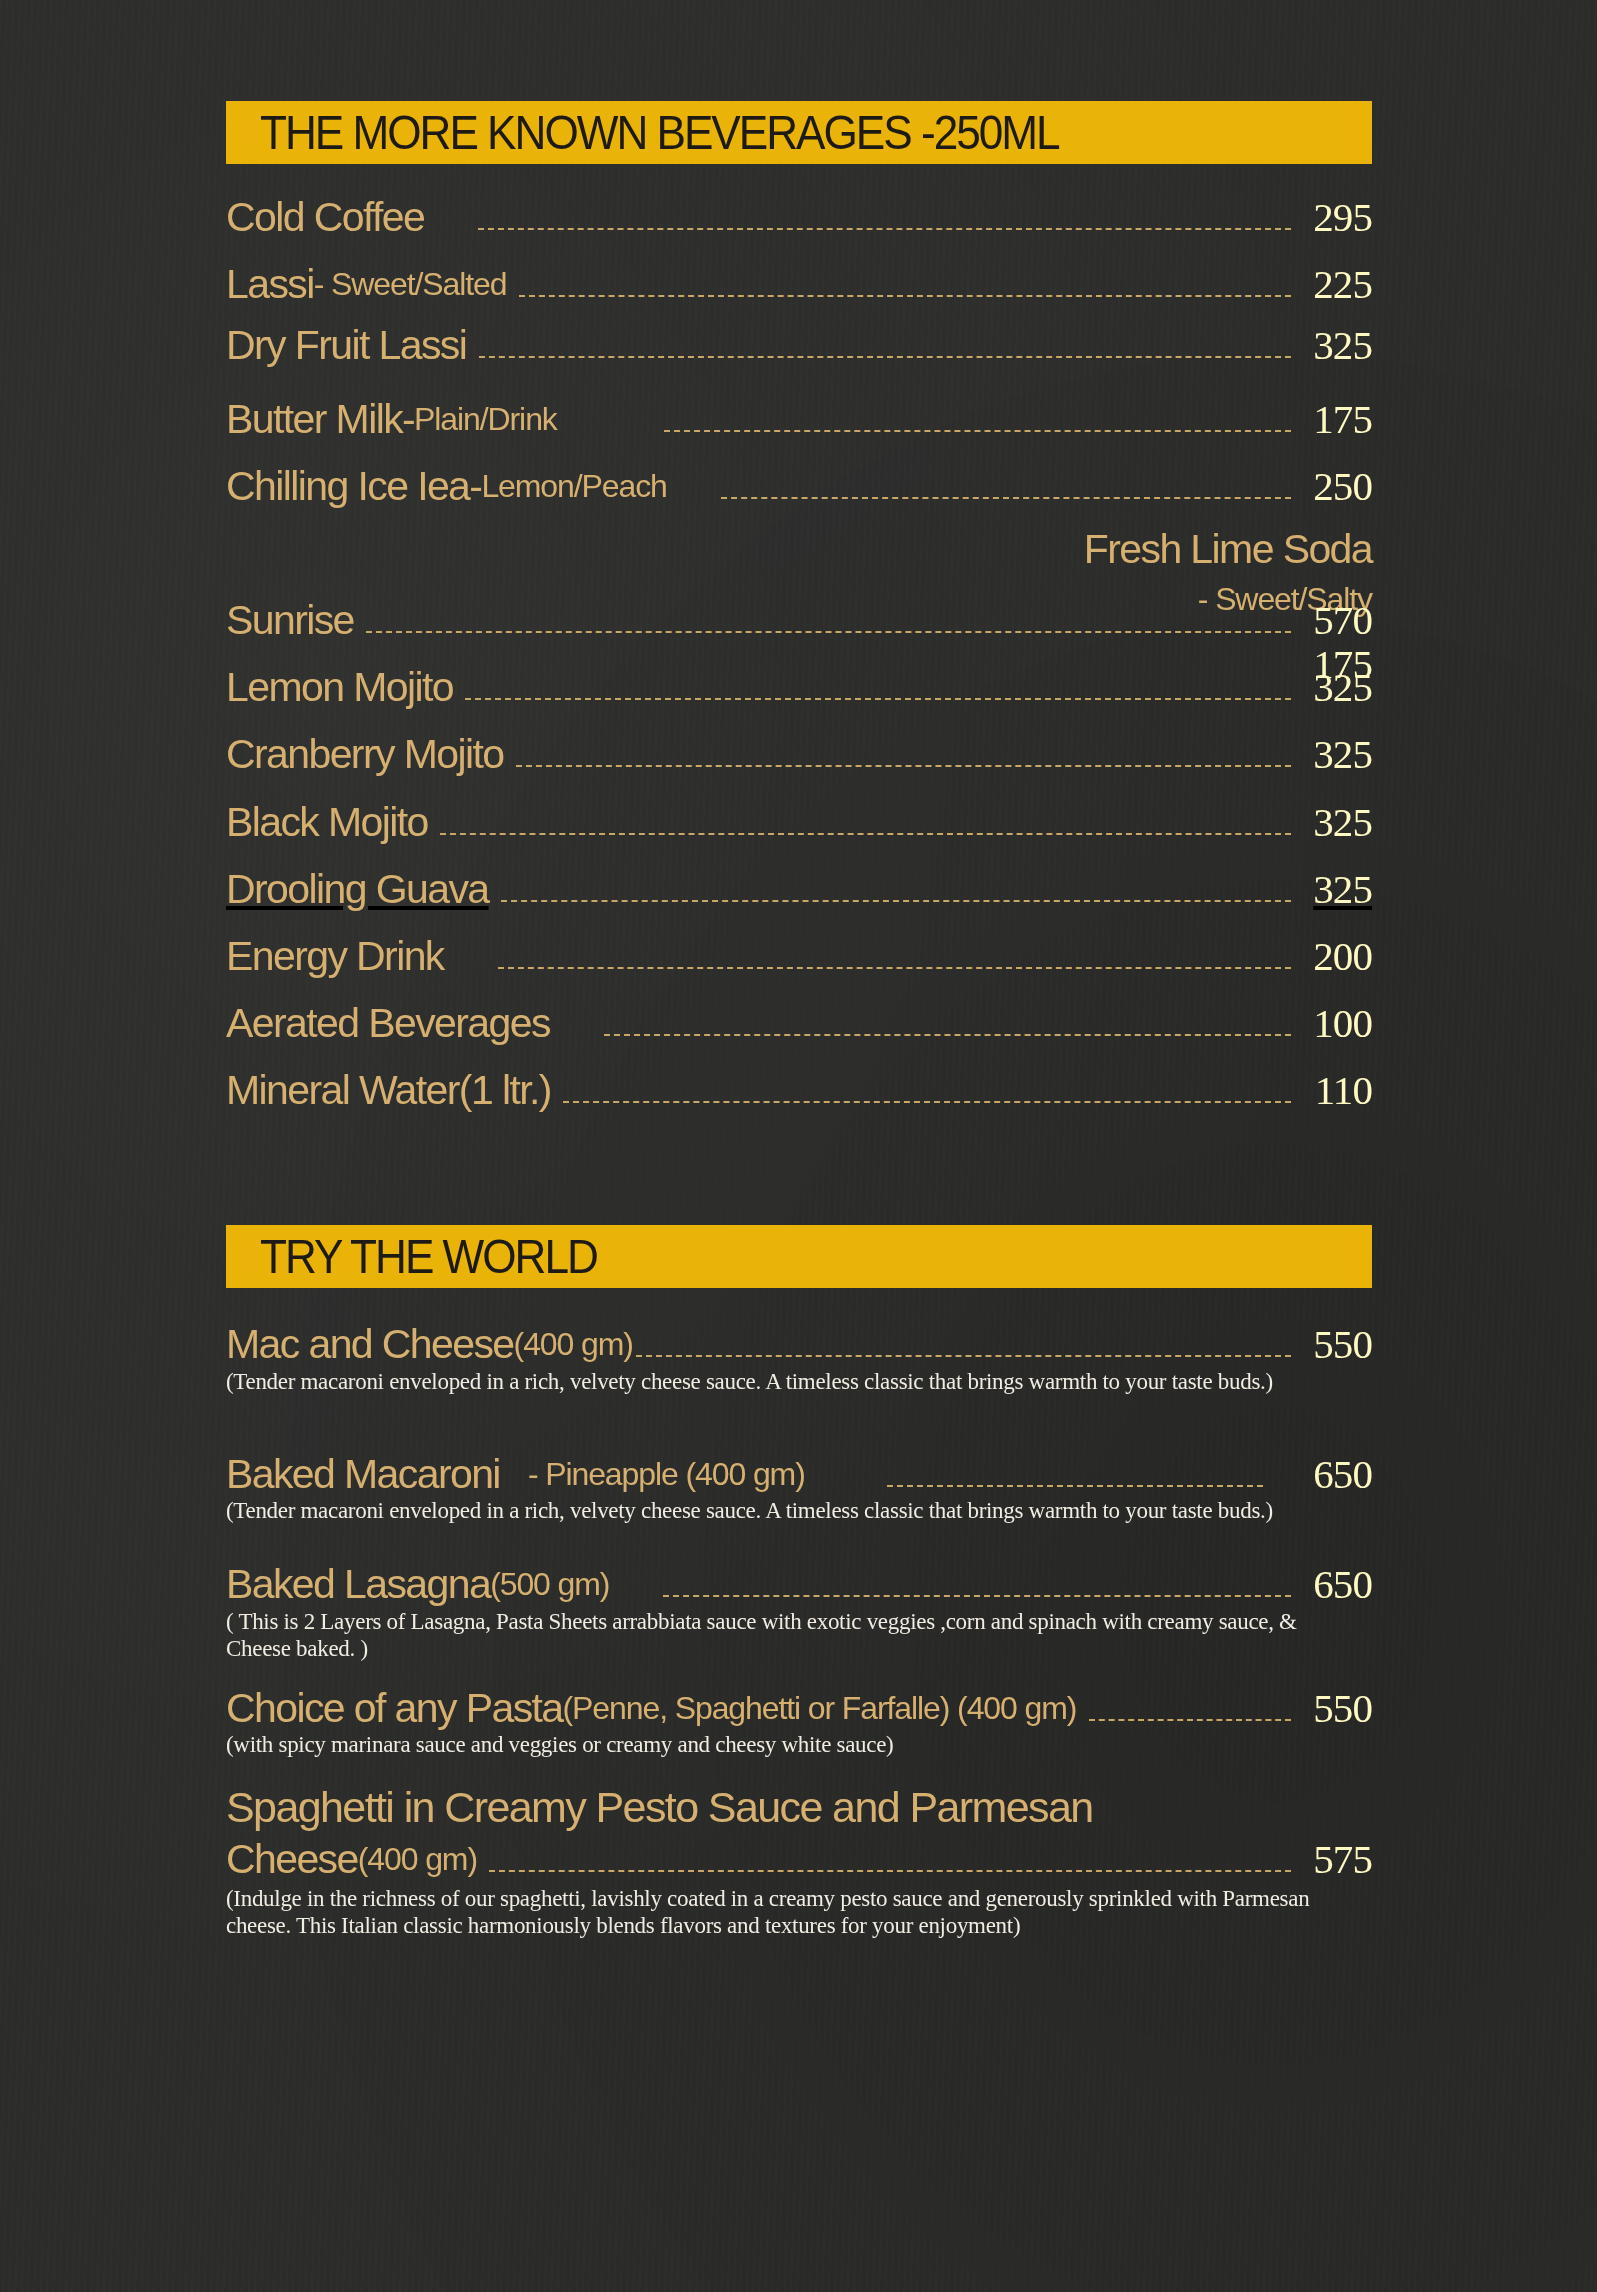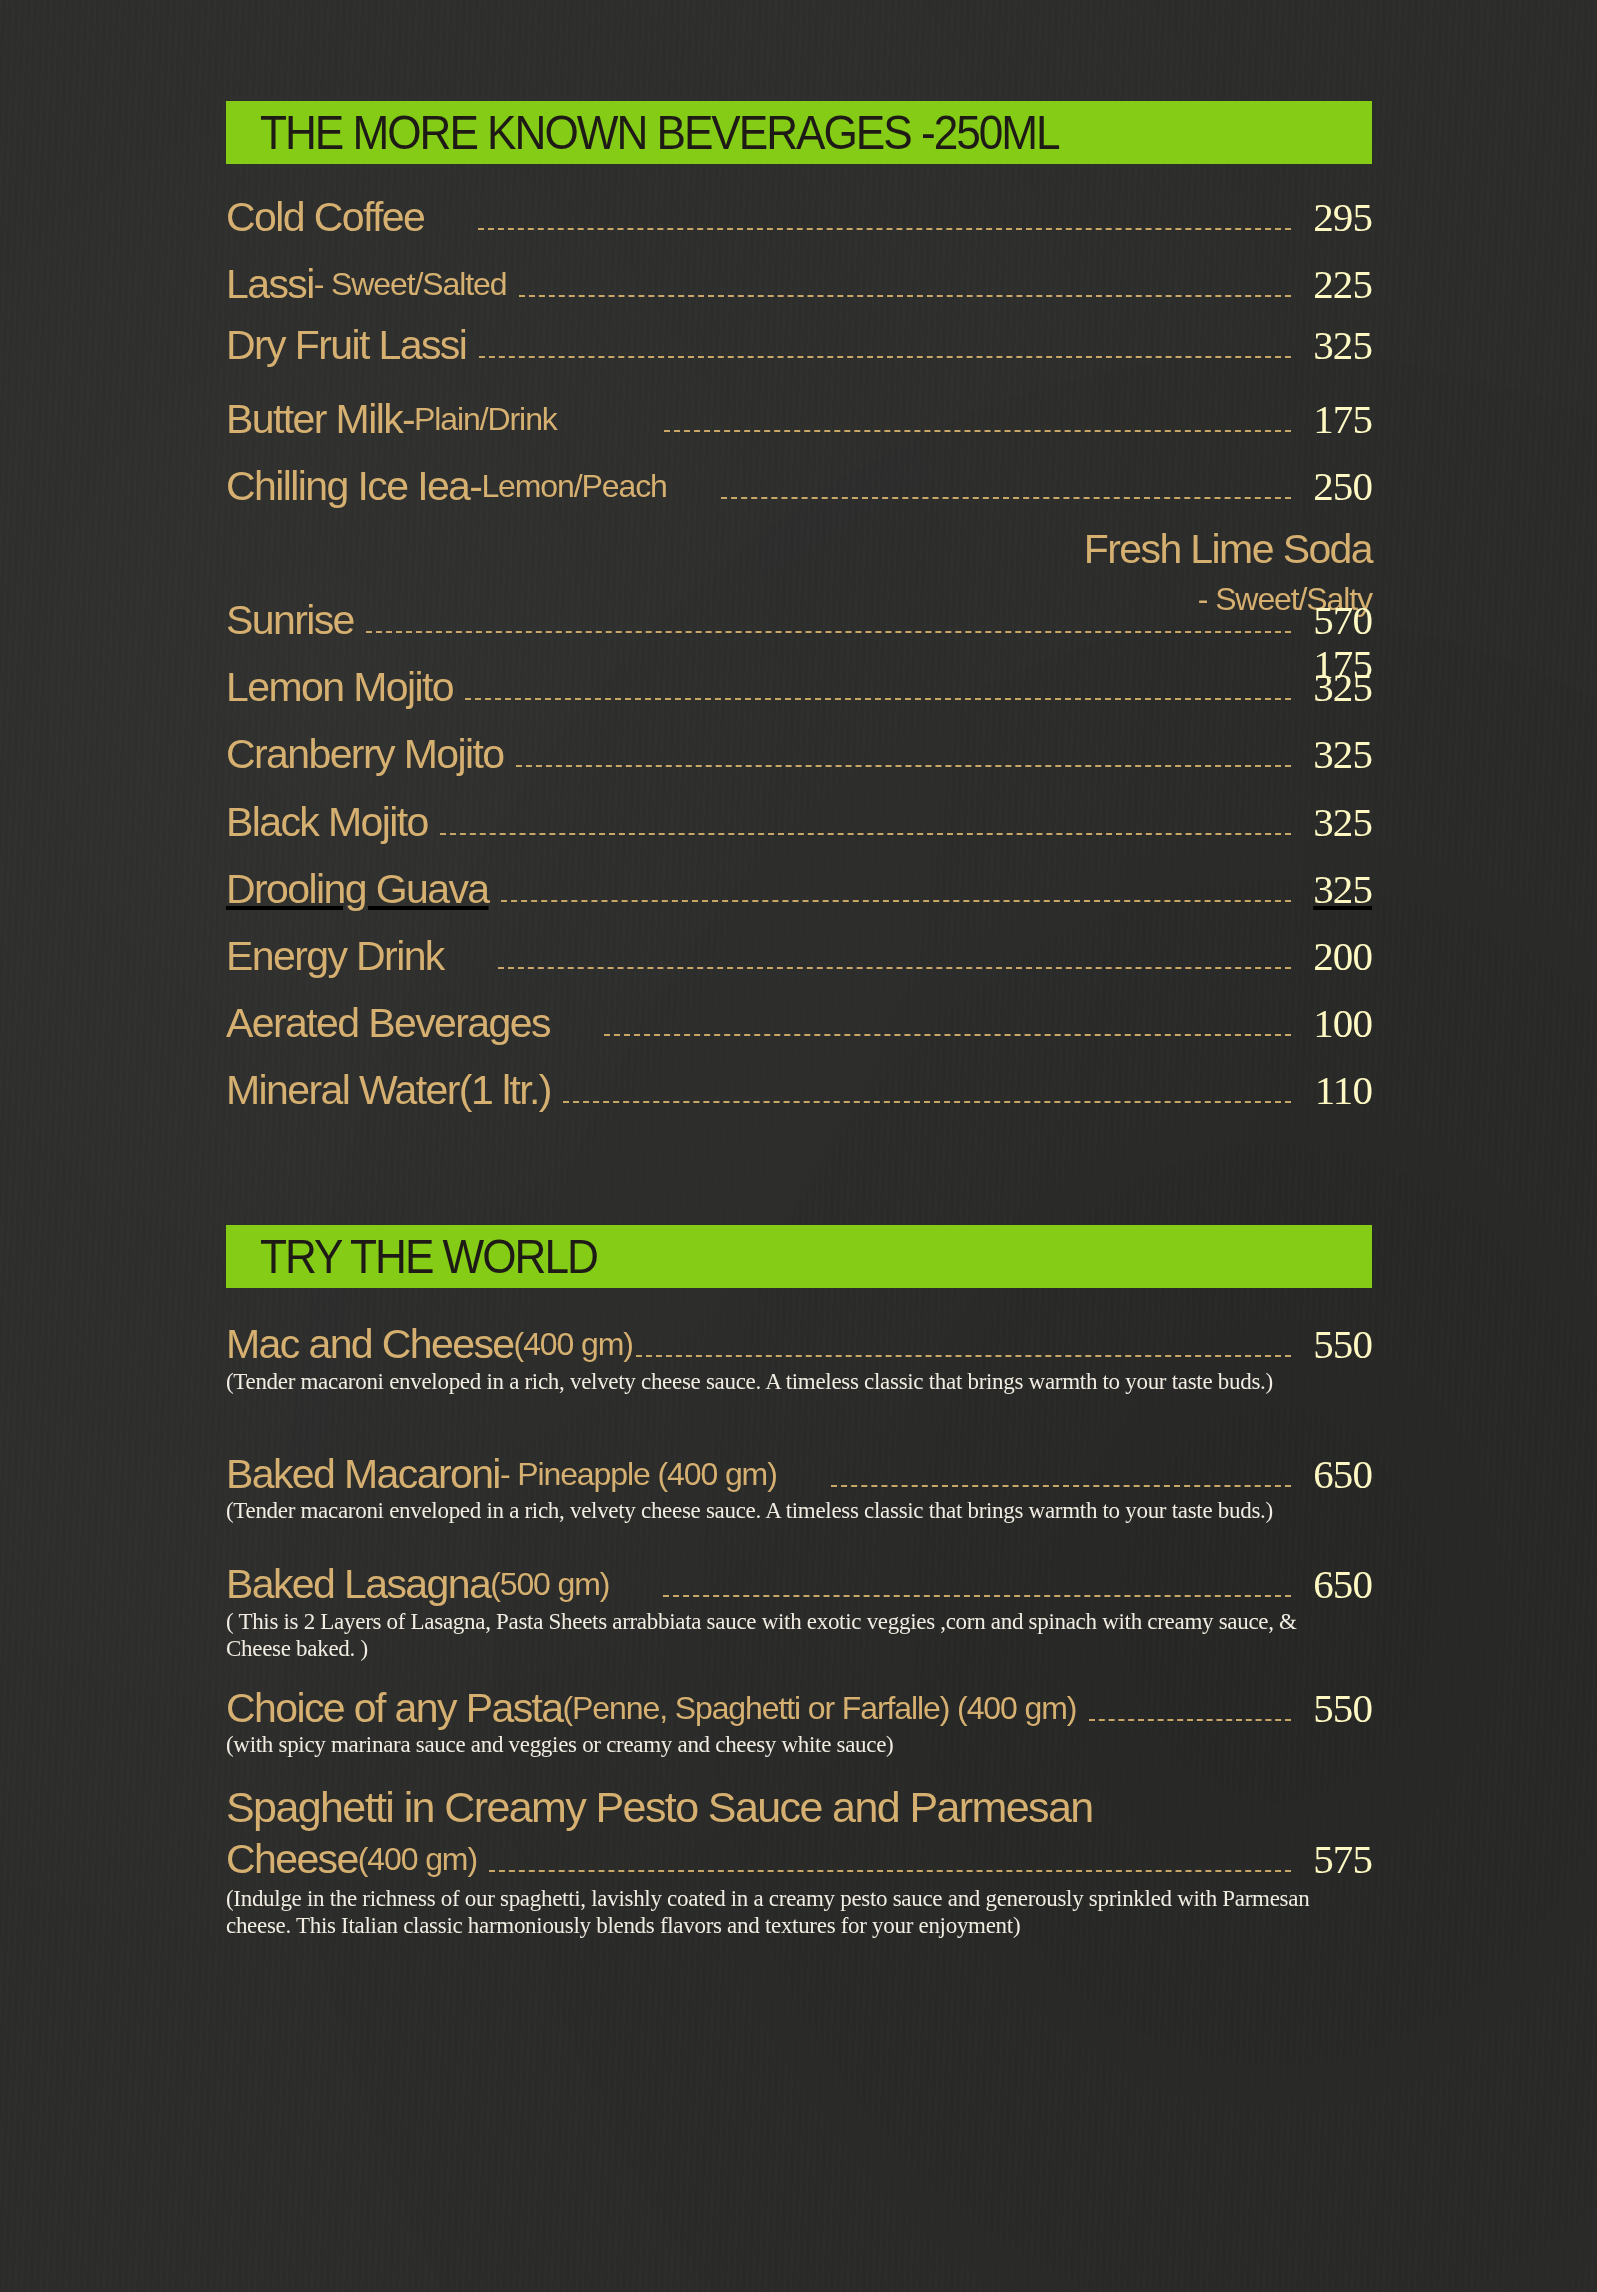--- a/index.html
+++ b/index.html
@@ -9,21 +9,21 @@
     background-image:
       radial-gradient(ellipse at 20% 30%, rgba(255,255,255,0.025), transparent 60%),
       radial-gradient(ellipse at 80% 70%, rgba(0,0,0,0.12), transparent 60%),
       repeating-linear-gradient(92deg, rgba(255,255,255,0.012) 0px, rgba(255,255,255,0.012) 1.8px, transparent 1.8px, transparent 6.3px);
     position: relative; overflow: hidden;
     font-family: "Liberation Sans", sans-serif;
   }
   .page { position: absolute; left: 226px; width: 1146px; top: 0; }
   .band {
     position: absolute; left: 0; width: 1146px; height: 63px;
-    background: #84cc16;
+    background: #eab308;
   }
   .band-title {
     position: absolute; left: 34px; top: 3.6px;
     font-family: "Liberation Sans", sans-serif;
     font-size: 48px; line-height: 56px; color: #1e1b16;
     letter-spacing: -2.2px; transform: scaleX(0.92); transform-origin: left center;
     white-space: nowrap;
   }
   .row {
     position: absolute; left: 0; width: 1146px; height: 54px;
@@ -147,21 +147,21 @@
   </div>
 
   <div class="row" style="top:1315px;">
     <span class="name">Mac and Cheese</span>
       <span class="name sub"> (400 gm)</span>
     <span class="dots" style="margin-left:3.6px;"></span>
     <span class="price">550</span>
   </div>
   <div class="desc" style="top:1368px;">(Tender macaroni enveloped in a rich, velvety cheese sauce. A timeless classic that brings warmth to your taste buds.)</div>
 
-  <div class="row" style="top:1445px;">
+  <div class="row" style="top:1445px;gap:28px;">
     <span class="name">Baked Macaroni</span>
       <span class="name sub"> - Pineapple (400 gm)</span>
     <span class="dots gapL"></span>
     <span class="price">650</span>
   </div>
   <div class="desc" style="top:1497px;">(Tender macaroni enveloped in a rich, velvety cheese sauce. A timeless classic that brings warmth to your taste buds.)</div>
 
   <div class="row" style="top:1555px;">
     <span class="name">Baked Lasagna</span>
       <span class="name sub"> (500 gm)</span>

